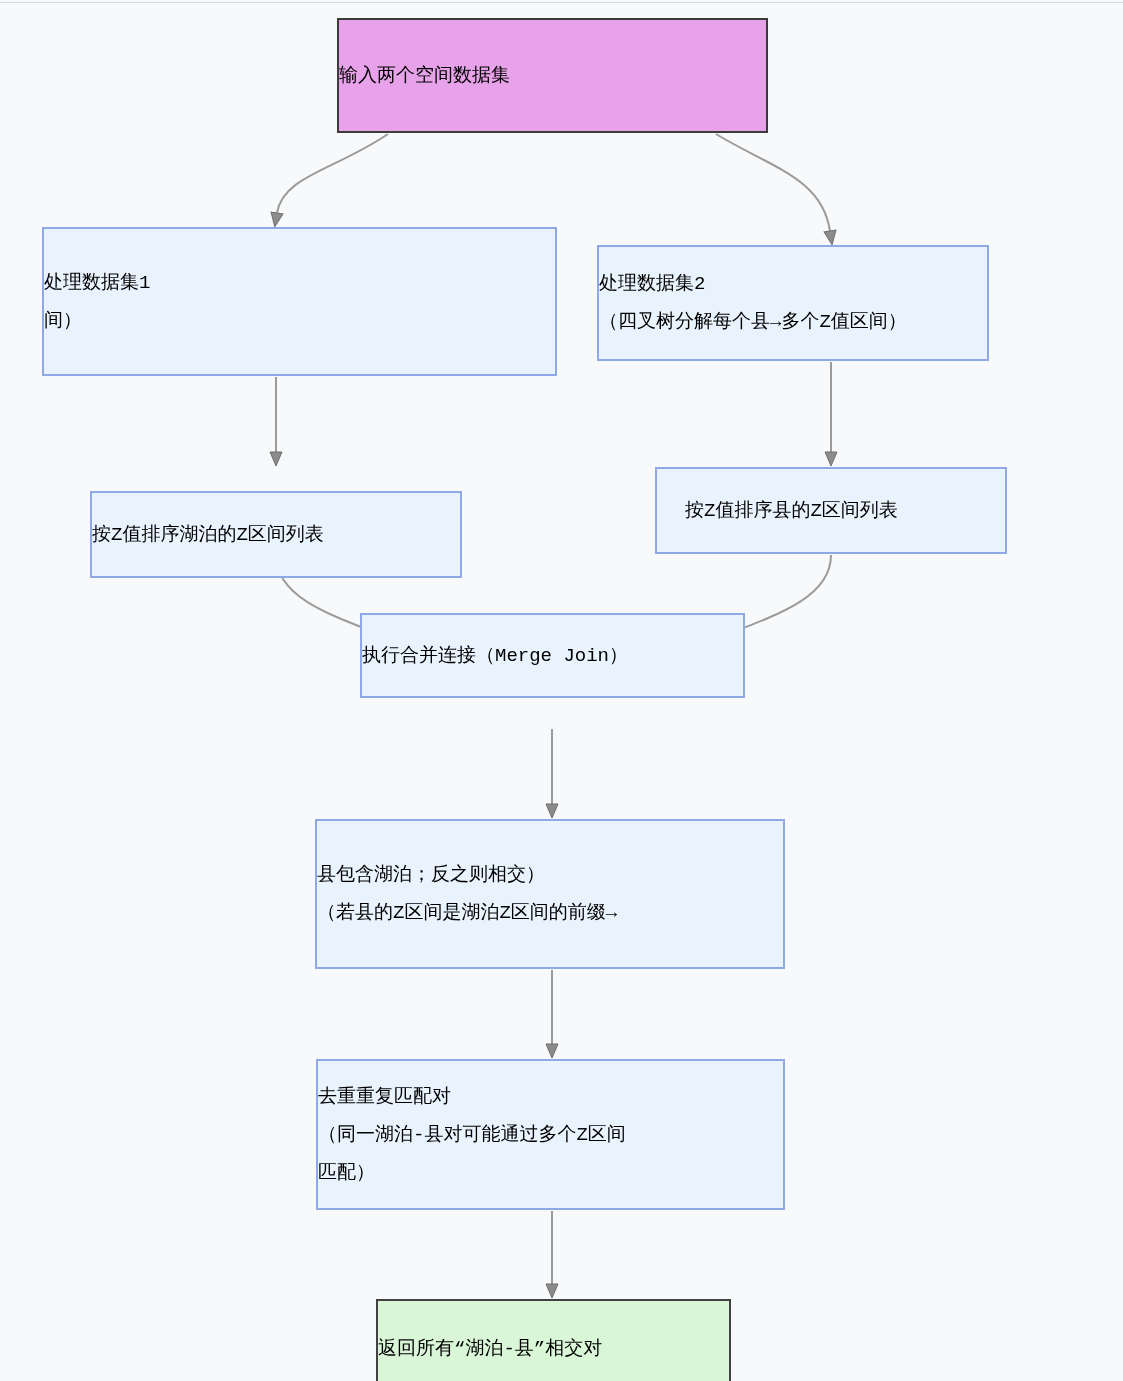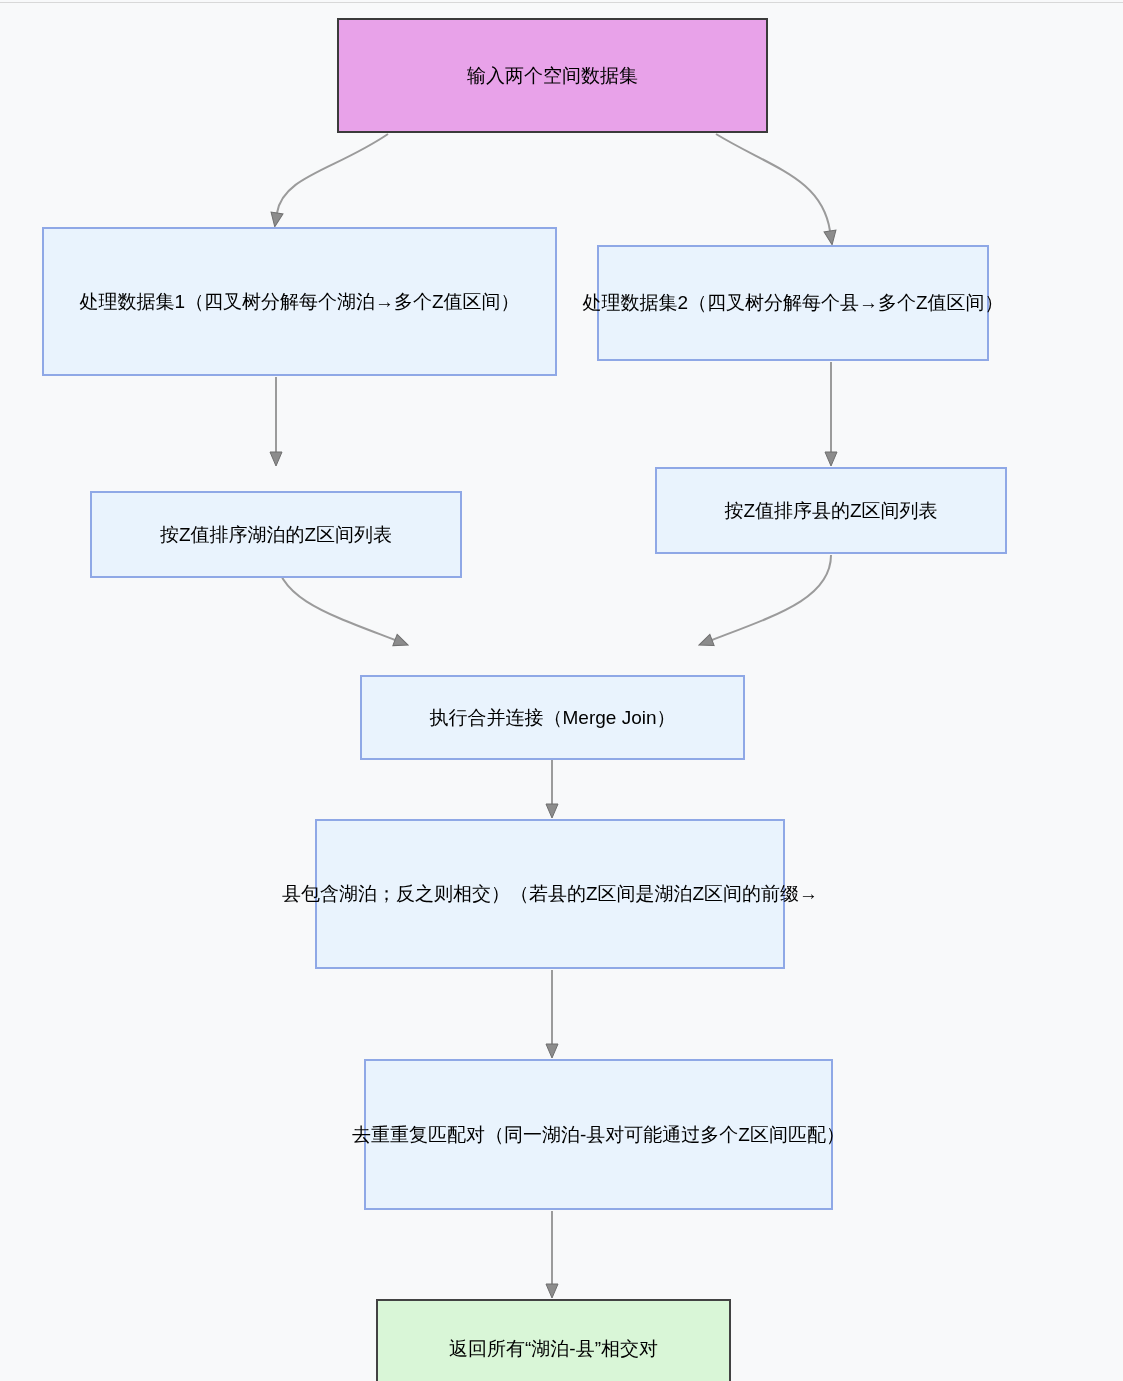--- a/index.html
+++ b/index.html
@@ -12,46 +12,46 @@
   .top-border{
     position:absolute;left:0;top:2px;width:1123px;height:0;
     border-top:1px solid var(--top-border,#d8d8d8);
   }
   svg.edges{position:absolute;left:0;top:0;}
   svg.edges path.edge{
     fill:none;stroke:var(--edge,#9b9b9b);stroke-width:2px;
   }
   .node{
     position:absolute;box-sizing:border-box;
-    display:flex;flex-direction:row;justify-content:center;align-items:center;
+    display:flex;flex-direction:column;justify-content:center;align-items:flex-start;
     text-align:center;color:var(--text,#000);
-    font-size:19px;line-height:38px;
+    font-size:19px;line-height:38px;font-family:Liberation Mono, monospace;
   }
   .node .line{white-space:nowrap;}
   .node.blue{
     background:var(--blue-fill,#e9f3fd);
     border:2px solid var(--blue-border,#8fa8e6);
   }
   .node.start{
     background:var(--start-fill,#e8a2e9);
     border:2px solid var(--start-border,#3b3b3b);
   }
   .node.end{
     background:var(--end-fill,#d9f6d7);
     border:2px solid var(--end-border,#424242);
   }
   
   #n-input   {left:337px;top:18px;  width:431px;height:115px;}
   #n-proc1   {left:42px; top:227px; width:515px;height:149px;}
   #n-proc2   {left:597px;top:245px; width:392px;height:116px;}
   #n-sort1   {left:90px; top:491px; width:372px;height:87px;}
-  #n-sort2   {left:655px;top:467px; width:352px;height:87px;}
-  #n-merge   {left:360px;top:675px; width:385px;height:85px;}
+  #n-sort2   {left:655px;top:467px; width:352px;height:87px;padding-left:28px;}
+  #n-merge   {left:360px;top:613px; width:385px;height:85px;}
   #n-prefix  {left:315px;top:819px; width:470px;height:150px;}
-  #n-dedup   {left:316px;top:1059px;width:469px;height:151px;margin-left:48px;}
+  #n-dedup   {left:316px;top:1059px;width:469px;height:151px;}
   #n-output  {left:376px;top:1299px;width:355px;height:100px;}
 </style>
 </head>
 <body>
 
 <div class="top-border"></div>
 
 <svg class="edges" width="1123" height="1381" viewBox="0 0 1123 1381">
   <defs>
     <marker id="arrow" markerWidth="16" markerHeight="14" refX="1" refY="7" orient="auto" markerUnits="userSpaceOnUse">
@@ -68,21 +68,20 @@
   <path class="edge" d="M552,970 L552,1044" marker-end="url(#arrow)"></path>
   <path class="edge" d="M552,1211 L552,1284" marker-end="url(#arrow)"></path>
 </svg>
 
 <div id="n-input" class="node start">
   <div class="line">输入两个空间数据集</div>
 </div>
 
 <div id="n-proc1" class="node blue">
   <div class="line">处理数据集1</div>
-  <div class="line">（四叉树分解每个湖泊→多个Z值区</div>
   <div class="line">间）</div>
 </div>
 
 <div id="n-proc2" class="node blue">
   <div class="line">处理数据集2</div>
   <div class="line">（四叉树分解每个县→多个Z值区间）</div>
 </div>
 
 <div id="n-sort1" class="node blue">
   <div class="line">按Z值排序湖泊的Z区间列表</div>

